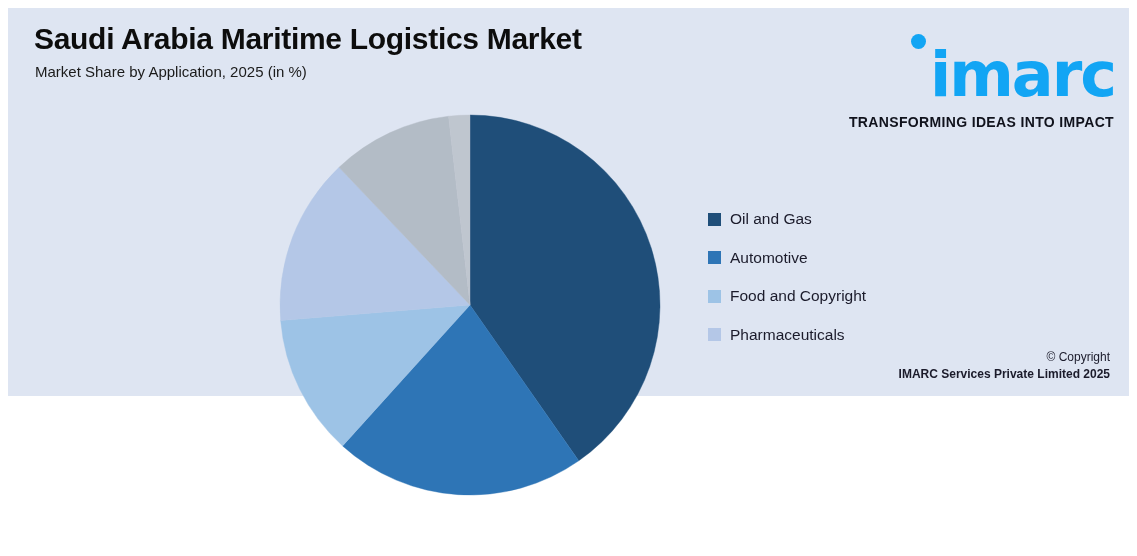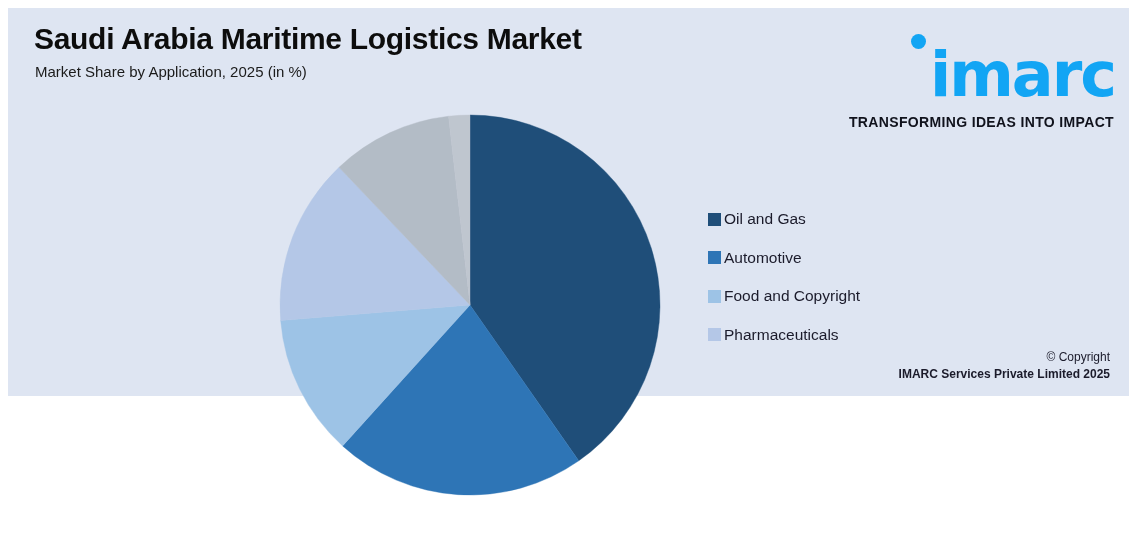--- a/index.html
+++ b/index.html
@@ -101,21 +101,21 @@
     display: flex;
     align-items: center;
     height: 38.5px;
   }
   .legend-swatch {
     width: 13px;
     height: 13px;
     flex: 0 0 13px;
   }
   .legend-label {
-    margin-left: 3px;
+    margin-left: 9px;
     font-size: 15.5px;
     color: #1b1b2b;
     white-space: nowrap;
   }
 
   
   #copyright-block {
     position: absolute;
     right: 19px;
     bottom: 13px;

